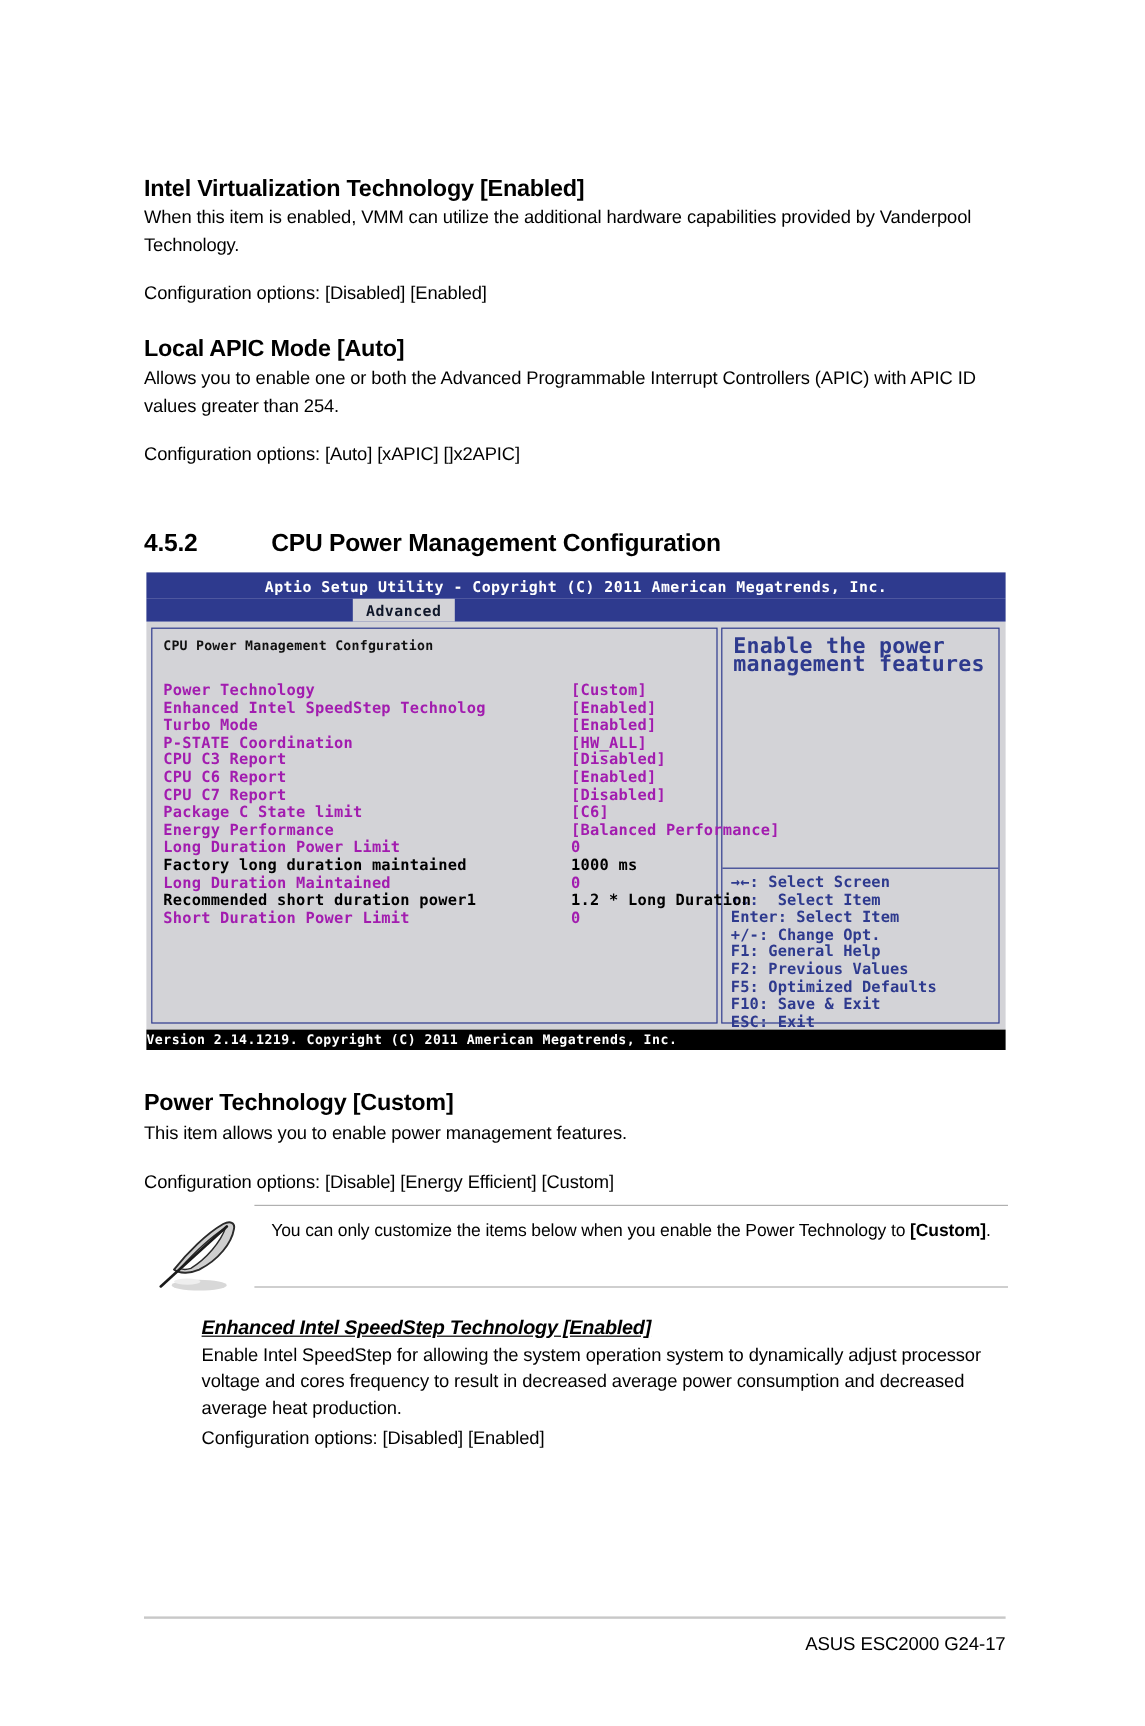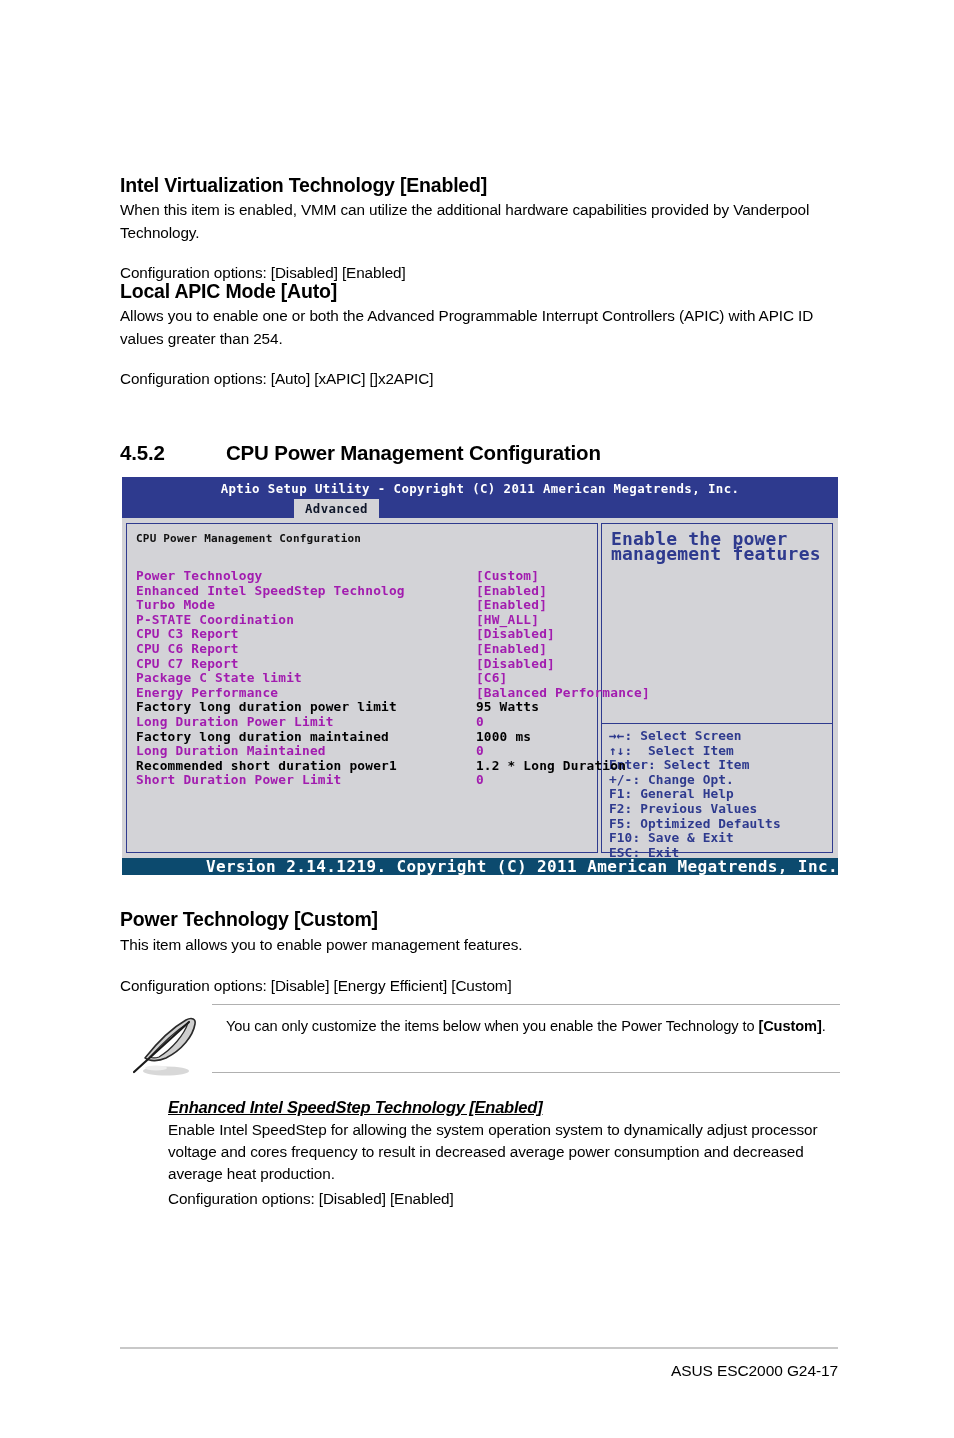--- a/index.html
+++ b/index.html
@@ -37,21 +37,21 @@
   }
   .doc-sub {
     font-size: 16.5px;
     font-style: italic;
     font-weight: bold;
     text-decoration: underline;
     letter-spacing: -0.2px;
   }
 
   
-  #block-virtualization { position: absolute; left: 120px; top: 146px; width: 706px; margin-top: 28px; }
+  #block-virtualization { position: absolute; left: 120px; top: 146px; width: 706px; }
   #block-virtualization .doc-p.body { margin-top: 3px; }
   #block-virtualization .doc-p.opts { margin-top: 18px; }
 
   #block-apic { position: absolute; left: 120px; top: 280px; width: 712px; }
   #block-apic .doc-p.body { margin-top: 3px; }
   #block-apic .doc-p.opts { margin-top: 18px; }
 
   
   #section-heading {
     position: absolute;
@@ -130,25 +130,25 @@
     padding: 8px 6px 4px 9px;
     box-sizing: border-box;
   }
   .bios-nav {
     border-top: 1.5px solid #2e3a8e;
     padding: 5px 6px 4px 7px;
     box-sizing: border-box;
     flex: 1;
   }
   .bios-footer {
-    background: #0c4a6e;
+    background: #000000;
     color: #ffffff;
-    font-size: 16px;
-    font-weight: bold;
-    text-align: right;
+    font-size: 11px;
+    font-weight: bold;
+    text-align: left;
     letter-spacing: 0.4px;
     height: 17px;
     line-height: 17px;
   }
 
   .bios-title-text {
     font-size: 11px;
     font-weight: bold;
     color: #111111;
     letter-spacing: 0.2px;
@@ -288,21 +288,20 @@
         <div id="bios-items">
             <div class="bios-row opt"><span class="lbl">Power Technology                           </span><span class="val">[Custom]</span></div>
             <div class="bios-row opt"><span class="lbl">Enhanced Intel SpeedStep Technolog         </span><span class="val">[Enabled]</span></div>
             <div class="bios-row opt"><span class="lbl">Turbo Mode                                 </span><span class="val">[Enabled]</span></div>
             <div class="bios-row opt"><span class="lbl">P-STATE Coordination                       </span><span class="val">[HW_ALL]</span></div>
             <div class="bios-row opt"><span class="lbl">CPU C3 Report                              </span><span class="val">[Disabled]</span></div>
             <div class="bios-row opt"><span class="lbl">CPU C6 Report                              </span><span class="val">[Enabled]</span></div>
             <div class="bios-row opt"><span class="lbl">CPU C7 Report                              </span><span class="val">[Disabled]</span></div>
             <div class="bios-row opt"><span class="lbl">Package C State limit                      </span><span class="val">[C6]</span></div>
             <div class="bios-row opt"><span class="lbl">Energy Performance                         </span><span class="val">[Balanced Performance]</span></div>
-            <div class="bios-row info"><span class="lbl">Factory long duration power limit          </span><span class="val">95 Watts</span></div>
             <div class="bios-row opt"><span class="lbl">Long Duration Power Limit                  </span><span class="val">0</span></div>
             <div class="bios-row info"><span class="lbl">Factory long duration maintained           </span><span class="val">1000 ms</span></div>
             <div class="bios-row opt"><span class="lbl">Long Duration Maintained                   </span><span class="val">0</span></div>
             <div class="bios-row info"><span class="lbl">Recommended short duration power1          </span><span class="val">1.2 * Long Duration</span></div>
             <div class="bios-row opt"><span class="lbl">Short Duration Power Limit                 </span><span class="val">0</span></div>
           </div>
       </div>
 
       <div class="bios-right">
         <div class="bios-help">

